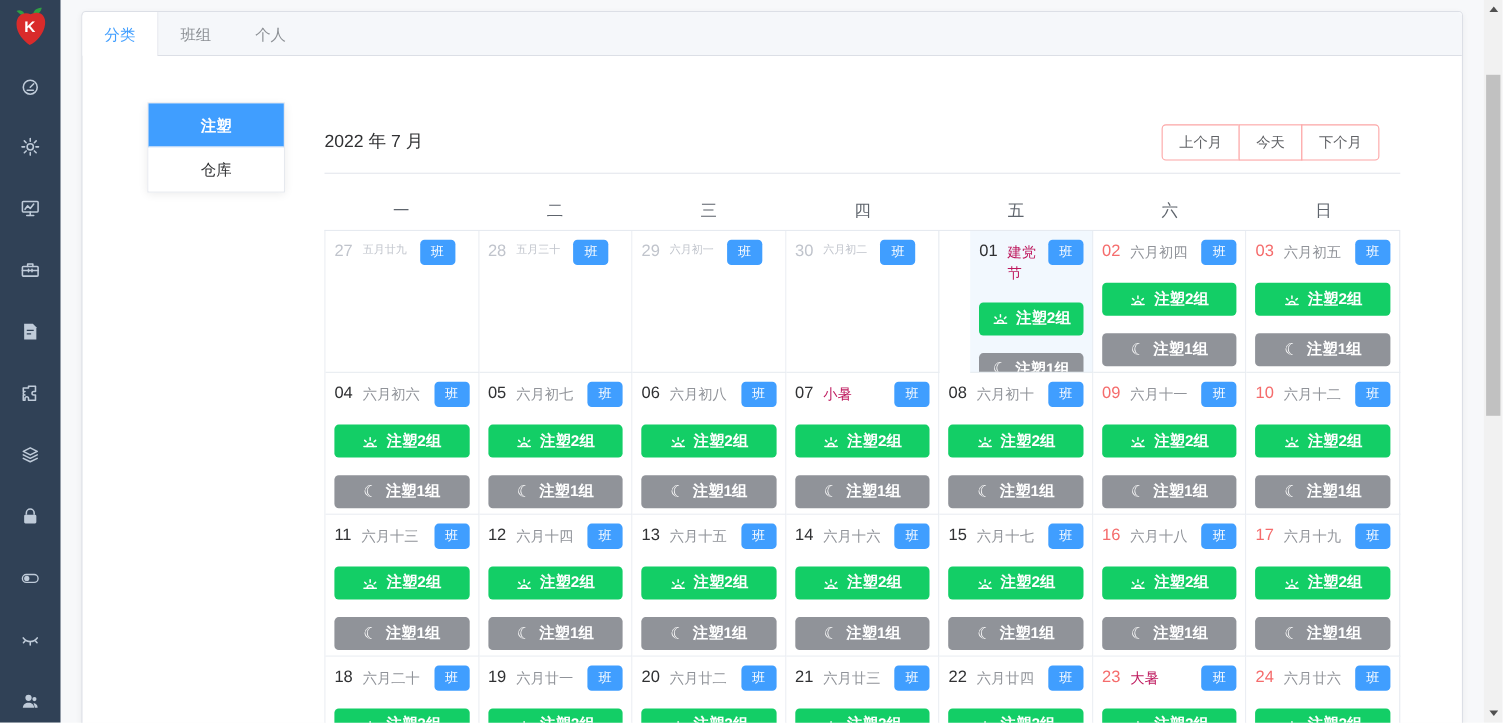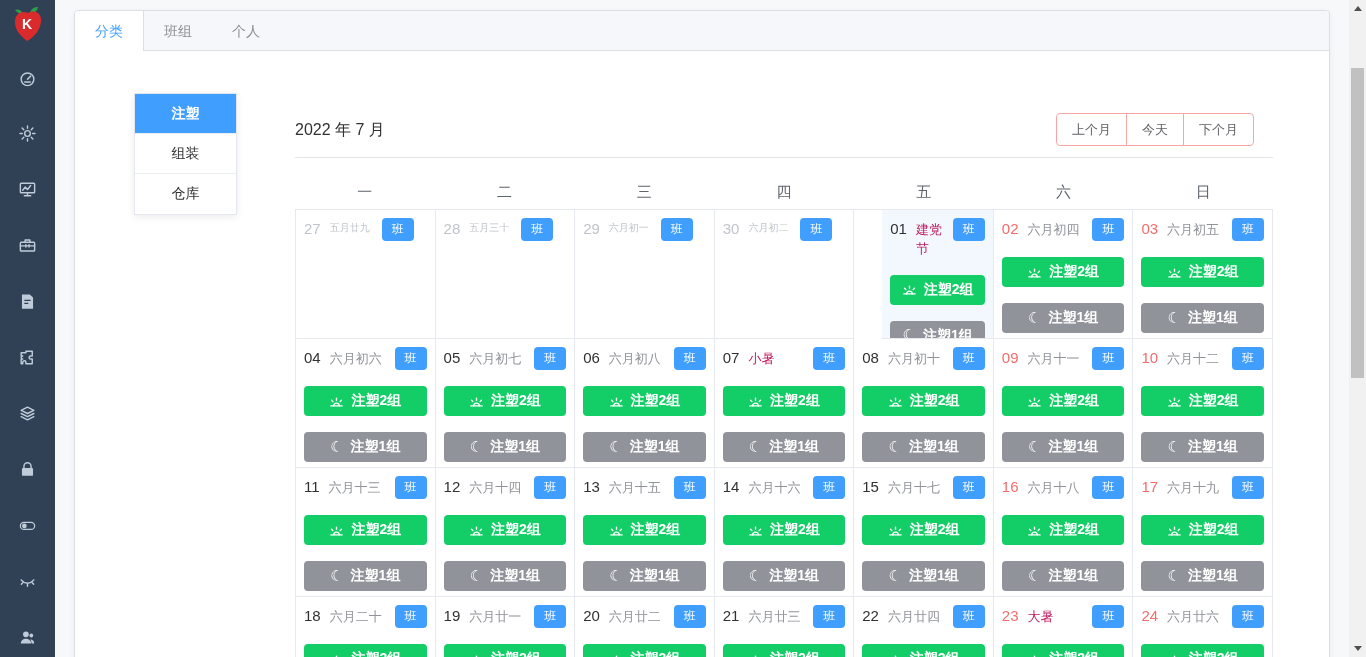--- a/index.html
+++ b/index.html
@@ -12,21 +12,21 @@
   .logo { position:absolute; left:10px; top:5px; width:36px; height:40px; }
   .side-icon { position:absolute; left:0; width:55px; height:40px; display:flex; align-items:center; justify-content:center; color:#bfcbd9; cursor:pointer; }
 
   
   .card { position:absolute; left:74px; top:10px; width:1256px; height:720px; background:#fff; border:1px solid #dcdfe6; border-radius:4px; box-shadow:0 2px 6px rgba(0,0,0,.06); }
   .tabbar { height:40px; background:#f5f7fa; border-bottom:1px solid #dcdfe6; border-radius:4px 4px 0 0; display:flex; align-items:stretch; }
   .tab { padding:0 20px; line-height:40px; font-size:14px; color:#8c9095; cursor:pointer; }
   .tab.active { background:#fff; color:#409eff; border-right:1px solid #dcdfe6; margin-bottom:-1px; border-radius:4px 0 0 0; }
 
   
-  .cat-menu { position:absolute; left:59px; top:82px; width:103px; background:#fff; border:1px solid #e4e7ed; box-shadow:0 2px 8px rgba(0,0,0,.08);font-family:Liberation Mono, monospace; }
+  .cat-menu { position:absolute; left:59px; top:82px; width:125px; background:#fff; border:1px solid #e4e7ed; box-shadow:0 2px 8px rgba(0,0,0,.08); }
   .cat-item { height:40px; line-height:40px; text-align:center; font-size:14px; color:#303133; border-bottom:1px solid #ebeef5; cursor:pointer; background:#fff; }
   .cat-item:last-child { border-bottom:none; }
   .cat-item.active { background:#409eff; color:#fff; font-weight:bold; }
 
   
   .cal-header { position:absolute; left:220px; top:102px; width:978px; height:34px; }
   .cal-title { font-size:16px; color:#303133; line-height:34px; }
   .btn-group { position:absolute; right:19px; top:0; display:flex; }
   .nav-btn { height:33px; line-height:31px; padding:0 15px; font-size:13px; color:#606266; background:#fff; border:1px solid #fca5a5; cursor:pointer; margin-left:-1px; }
   .nav-btn:first-child { border-radius:4px 0 0 4px; margin-left:0; }
@@ -156,21 +156,20 @@
   <div class="card">
 
     <div class="tabbar">
       <div class="tab active">分类</div>
       <div class="tab">班组</div>
       <div class="tab">个人</div>
     </div>
 
     <div class="cat-menu">
       <div class="cat-item active">注塑</div>
-      <div class="cat-item">组装</div>
       <div class="cat-item">仓库</div>
     </div>
 
     <div class="cal-header">
       <div class="cal-title">2022 年 7 月</div>
       <div class="btn-group">
         <button class="nav-btn">上个月</button>
         <button class="nav-btn">今天</button>
         <button class="nav-btn">下个月</button>
       </div>

